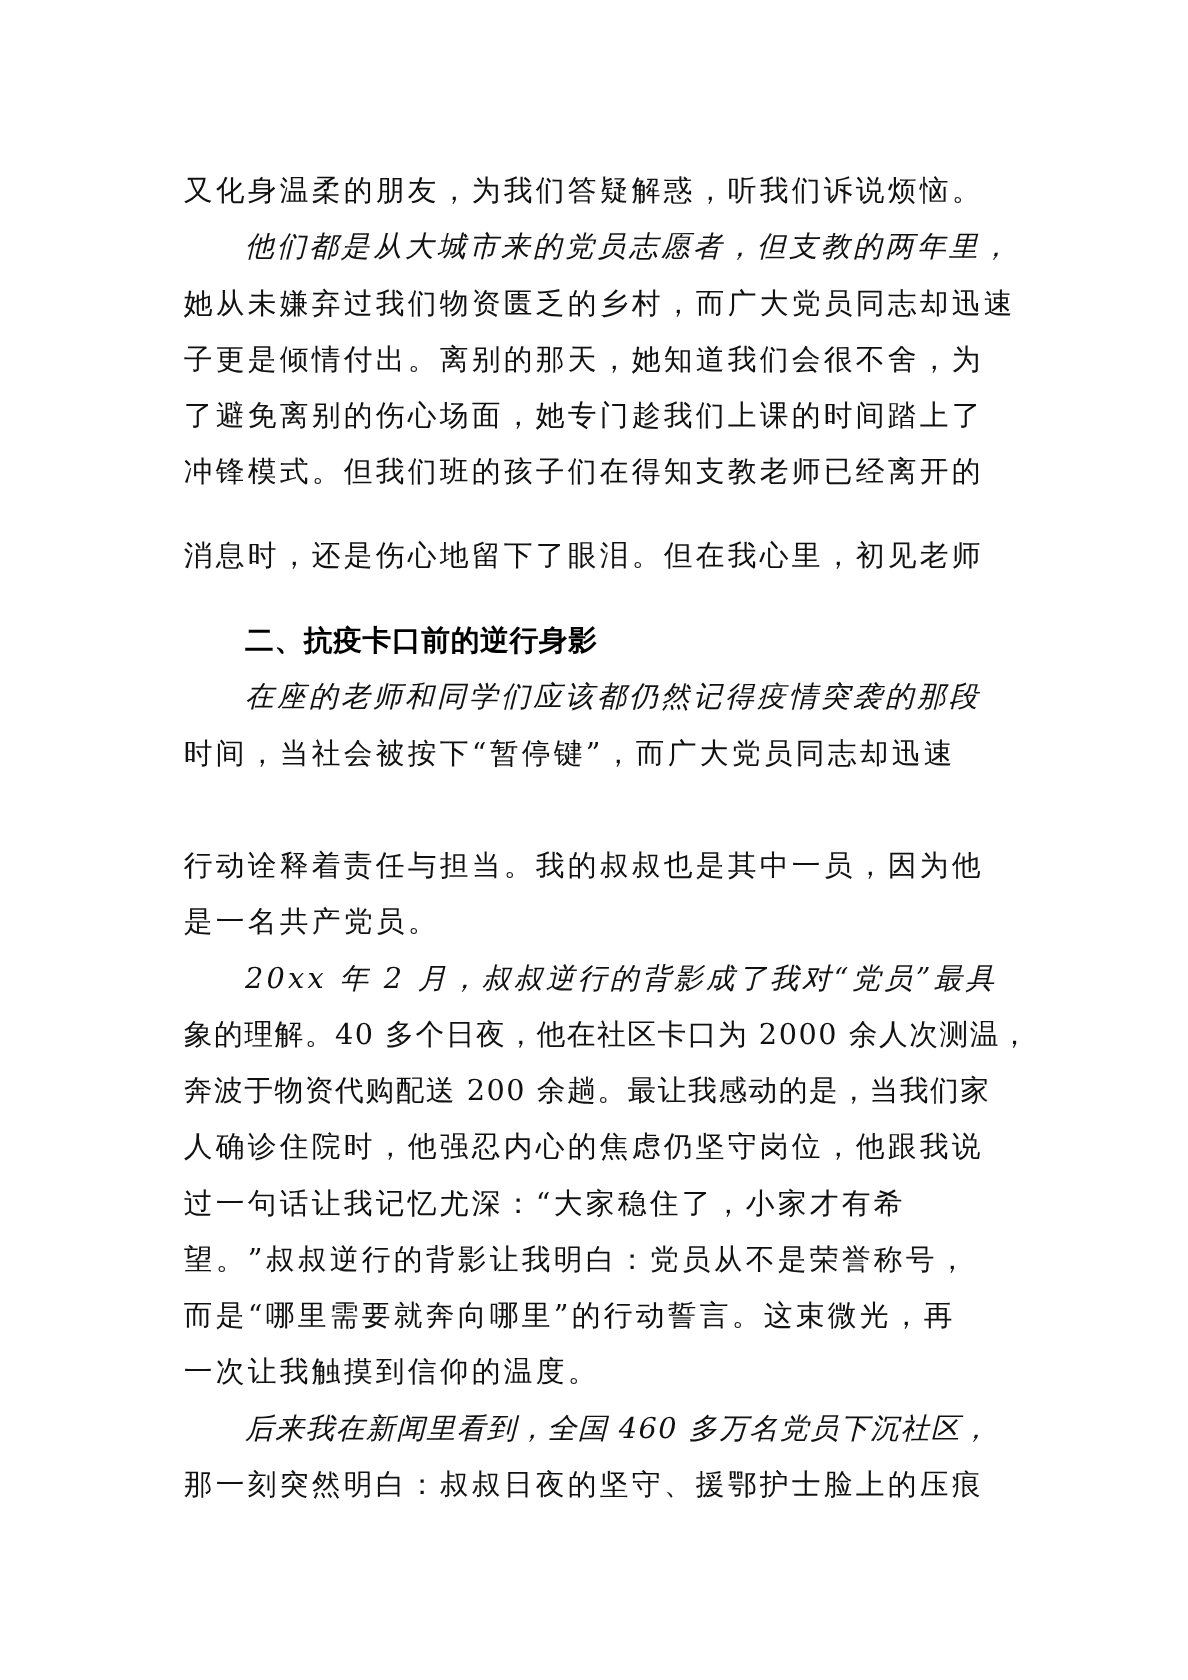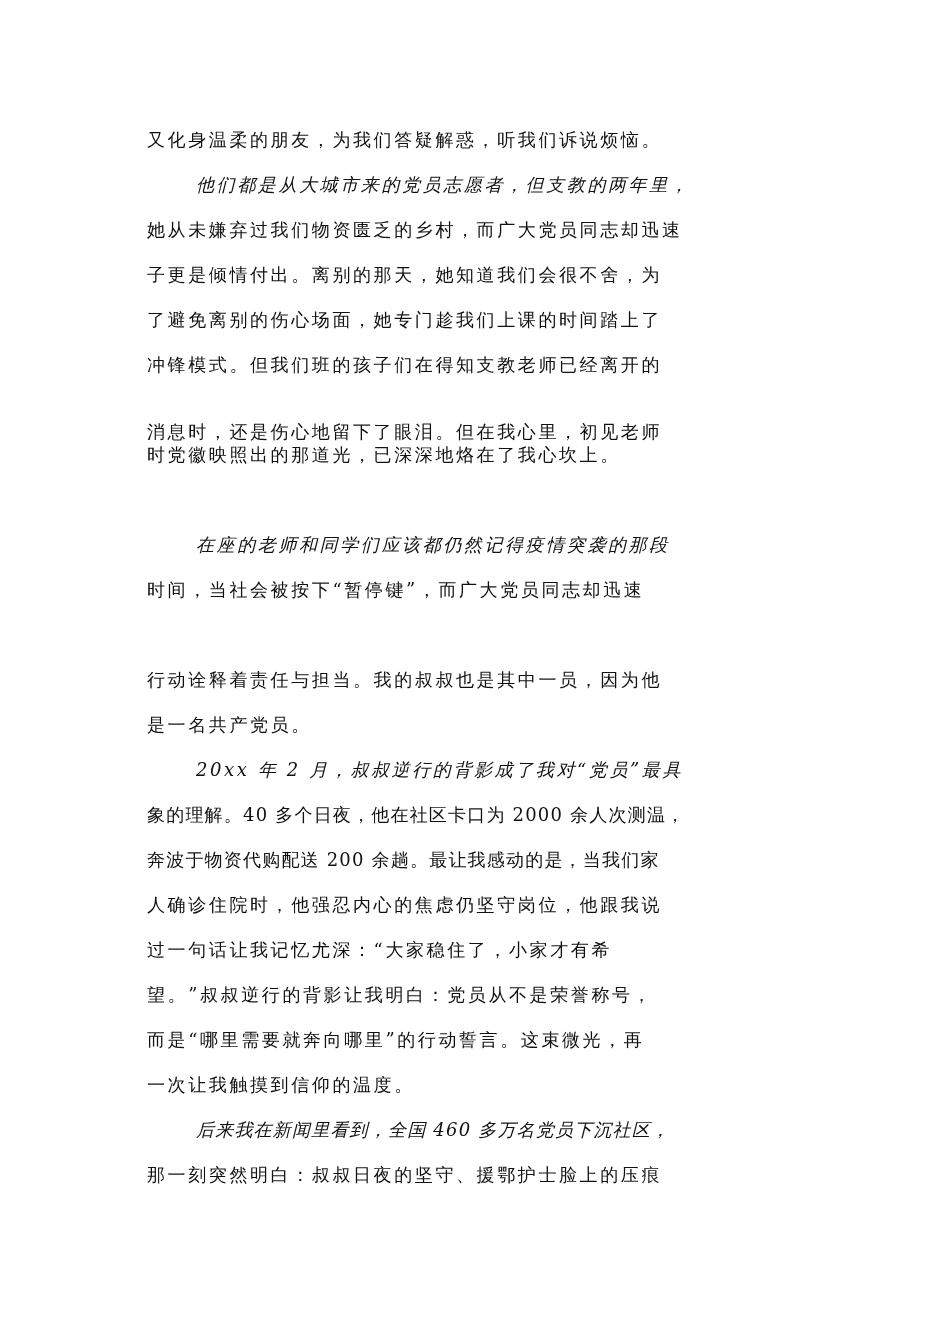--- a/index.html
+++ b/index.html
@@ -3,25 +3,26 @@
 <meta charset="utf-8">
 <style>
   html, body { margin: 0; padding: 0; background: #ffffff; }
   body { width: 950px; height: 1344px; position: relative; overflow: hidden; }
   .page { position: absolute; left: 0; top: 0; width: 950px; height: 1344px; background: #fff; }
   .line {
     position: absolute;
     left: 147px;
     width: 680px;
     font-family: "DejaVu Serif", "Liberation Serif", serif;
-    font-size: 18px;
+    font-size: 23px;
     line-height: 30px;
     color: #111;
     white-space: nowrap;
     letter-spacing: 2.6px;
+    margin-top: 13px;
   }
   .line.indent { left: 196px; font-style: italic; }
   .line.heading {
     left: 196px;
     font-family: "DejaVu Sans", "Liberation Sans", sans-serif;
     font-weight: bold;
     letter-spacing: 0.5px;
     color: #000;
   }
   .line.tight { letter-spacing: 1.2px; }
@@ -30,21 +31,21 @@
 <body>
 
 <div class="page">
   <div class="line" style="top:125px">又化身温柔的朋友，为我们答疑解惑，听我们诉说烦恼。</div>
   <div class="line indent" style="top:170px">他们都是从大城市来的党员志愿者，但支教的两年里，</div>
   <div class="line" style="top:215px">她从未嫌弃过我们物资匮乏的乡村，而广大党员同志却迅速</div>
   <div class="line" style="top:260px">子更是倾情付出。离别的那天，她知道我们会很不舍，为</div>
   <div class="line" style="top:305px">了避免离别的伤心场面，她专门趁我们上课的时间踏上了</div>
   <div class="line" style="top:350px">冲锋模式。但我们班的孩子们在得知支教老师已经离开的</div>
   <div class="line" style="top:417px">消息时，还是伤心地留下了眼泪。但在我心里，初见老师</div>
-  <div class="line" style="top:440px">时党徽映照出的那道光，已深深地烙在了我心坎上。</div>
+  <div class="line heading" style="top:485px">二、抗疫卡口前的逆行身影</div>
   <div class="line indent" style="top:530px">在座的老师和同学们应该都仍然记得疫情突袭的那段</div>
   <div class="line" style="top:575px">时间，当社会被按下“暂停键”，而广大党员同志却迅速</div>
   <div class="line" style="top:665px">行动诠释着责任与担当。我的叔叔也是其中一员，因为他</div>
   <div class="line" style="top:710px">是一名共产党员。</div>
   <div class="line indent" style="top:755px">20xx 年 2 月，叔叔逆行的背影成了我对“党员”最具</div>
   <div class="line tight" style="top:800px">象的理解。40 多个日夜，他在社区卡口为 2000 余人次测温，</div>
   <div class="line tight" style="top:845px">奔波于物资代购配送 200 余趟。最让我感动的是，当我们家</div>
   <div class="line" style="top:890px">人确诊住院时，他强忍内心的焦虑仍坚守岗位，他跟我说</div>
   <div class="line" style="top:935px">过一句话让我记忆尤深：“大家稳住了，小家才有希</div>
   <div class="line" style="top:980px">望。”叔叔逆行的背影让我明白：党员从不是荣誉称号，</div>

